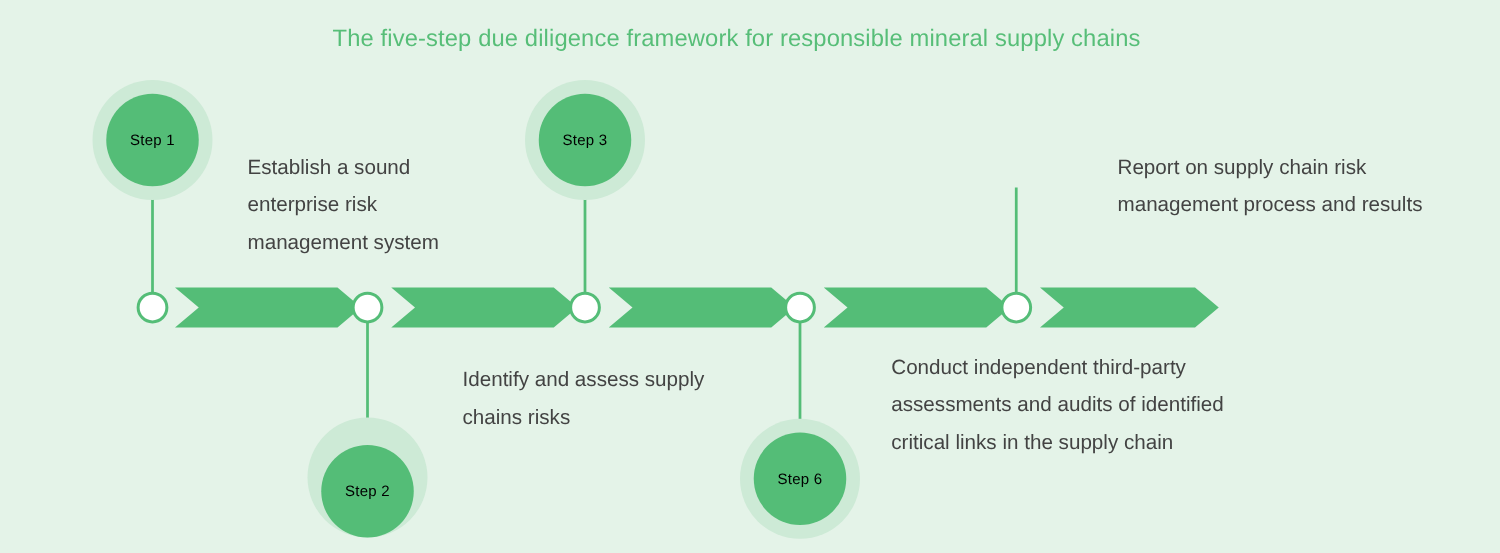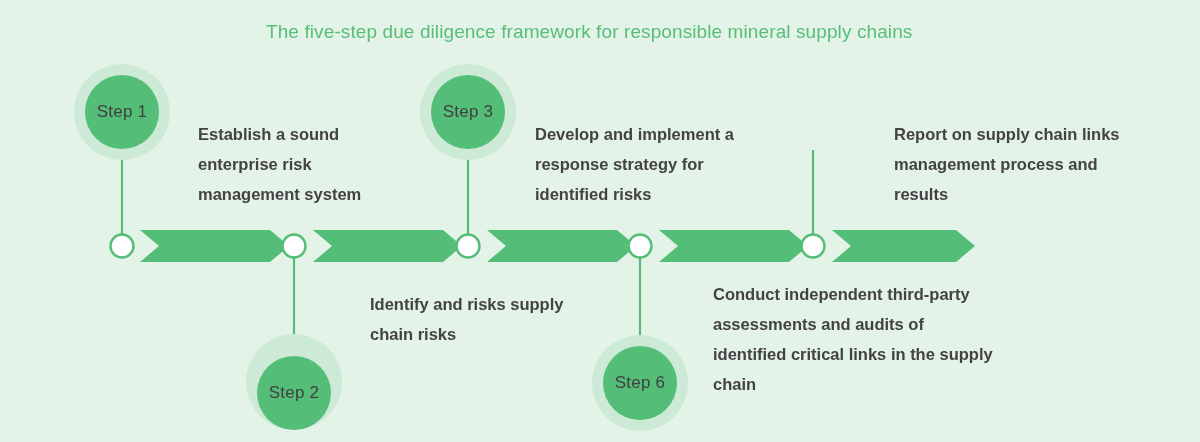--- a/index.html
+++ b/index.html
@@ -57,34 +57,34 @@
   .step-bubble .inner {
     width: 74px;
     height: 74px;
     border-radius: 50%;
     background: #54bd77;
     display: flex;
     align-items: center;
     justify-content: center;
   }
   .step-bubble .step-label {
-    color: #404040;
-    font-size: 17px;
+    color: #000000;
+    font-size: 12px;
     font-weight: 400;
     white-space: nowrap;
     letter-spacing: 0.2px;
   }
 
   
   .step-desc {
     position: absolute;
     color: #434343;
     font-size: 16.5px;
     line-height: 30px;
-    font-weight: 700;
+    font-weight: 400;
   }
 </style>
 </head>
 <body>
 
 <div id="infographic">
 
   <div class="title">The five-step due diligence framework for responsible mineral supply chains</div>
 
   <svg class="timeline-svg" viewBox="0 0 1200 442" width="1200" height="442" xmlns="http://www.w3.org/2000/svg">
@@ -119,31 +119,30 @@
       <span class="step-label">Step 1</span>
     </div>
   </div>
   <div class="step-desc" style="left:198px; top:119px; width:190px;">Establish a sound enterprise risk management system</div>
 
   <div class="step-bubble" style="left:246px; top:334px;align-items:flex-end;">
     <div class="inner">
       <span class="step-label">Step 2</span>
     </div>
   </div>
-  <div class="step-desc" style="left:370px; top:289px; width:200px;">Identify and risks supply chain risks</div>
+  <div class="step-desc" style="left:370px; top:289px; width:200px;">Identify and assess supply chains risks</div>
 
   <div class="step-bubble" style="left:420px; top:64px;">
     <div class="inner">
       <span class="step-label">Step 3</span>
     </div>
   </div>
-  <div class="step-desc" style="left:535px; top:119px; width:212px;">Develop and implement a response strategy for identified risks</div>
 
   <div class="step-bubble" style="left:592px; top:335px;">
     <div class="inner">
       <span class="step-label">Step 6</span>
     </div>
   </div>
   <div class="step-desc" style="left:713px; top:279px; width:280px;">Conduct independent third-party assessments and audits of identified critical links in the supply chain</div>
 
-  <div class="step-desc" style="left:894px; top:119px; width:250px;">Report on supply chain links management process and results</div>
+  <div class="step-desc" style="left:894px; top:119px; width:250px;">Report on supply chain risk management process and results</div>
 
 </div>
 
 </body></html>

